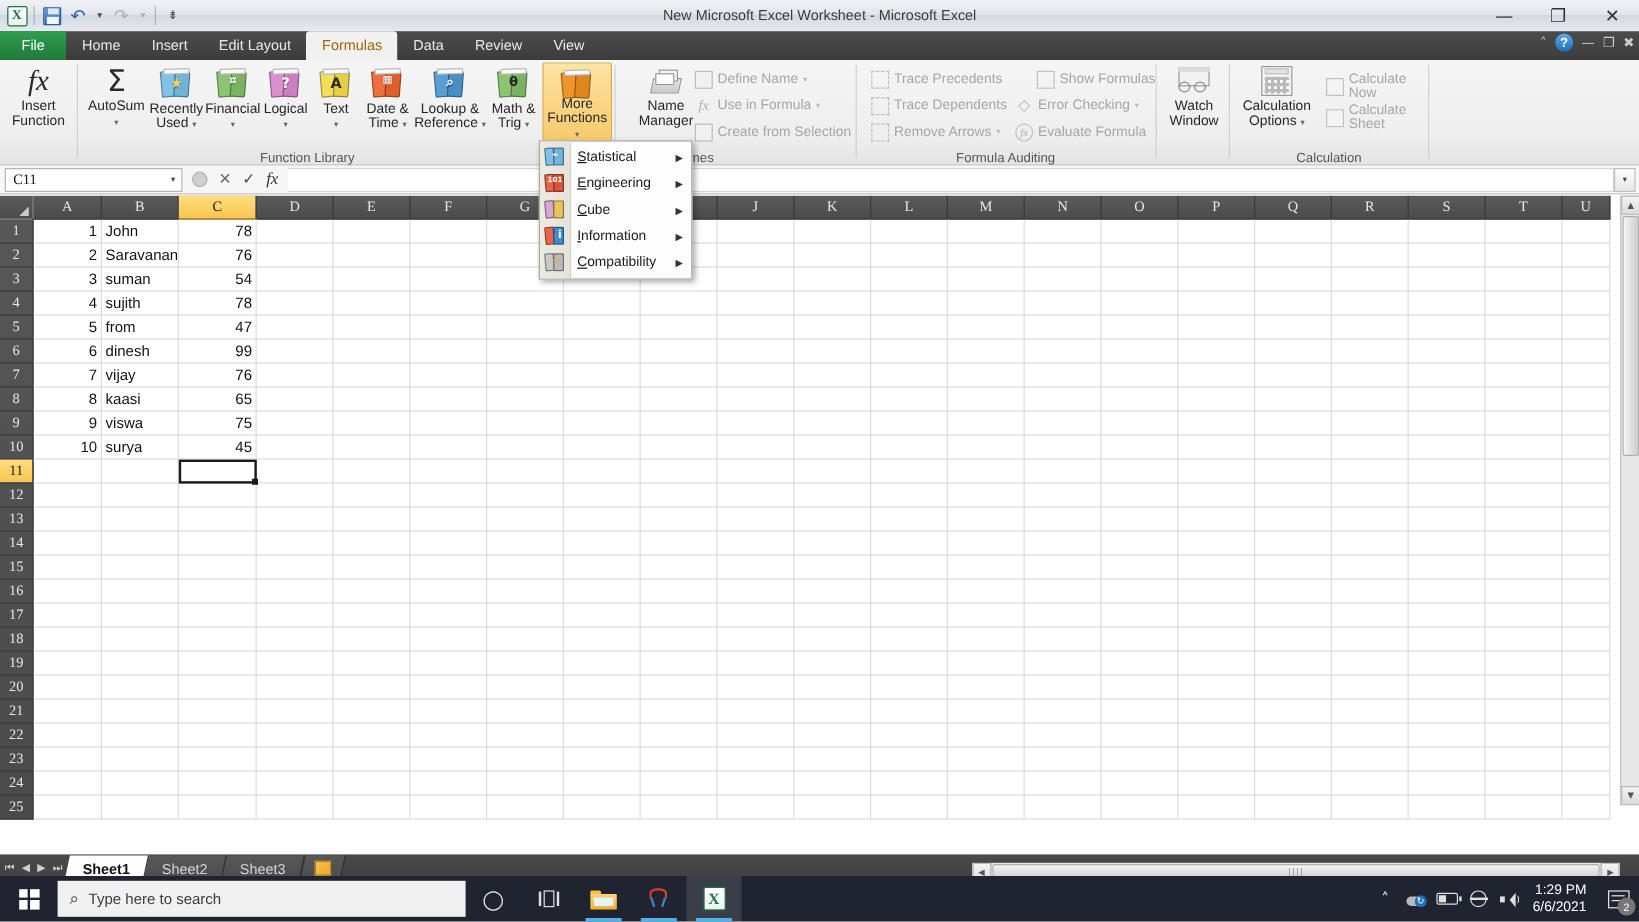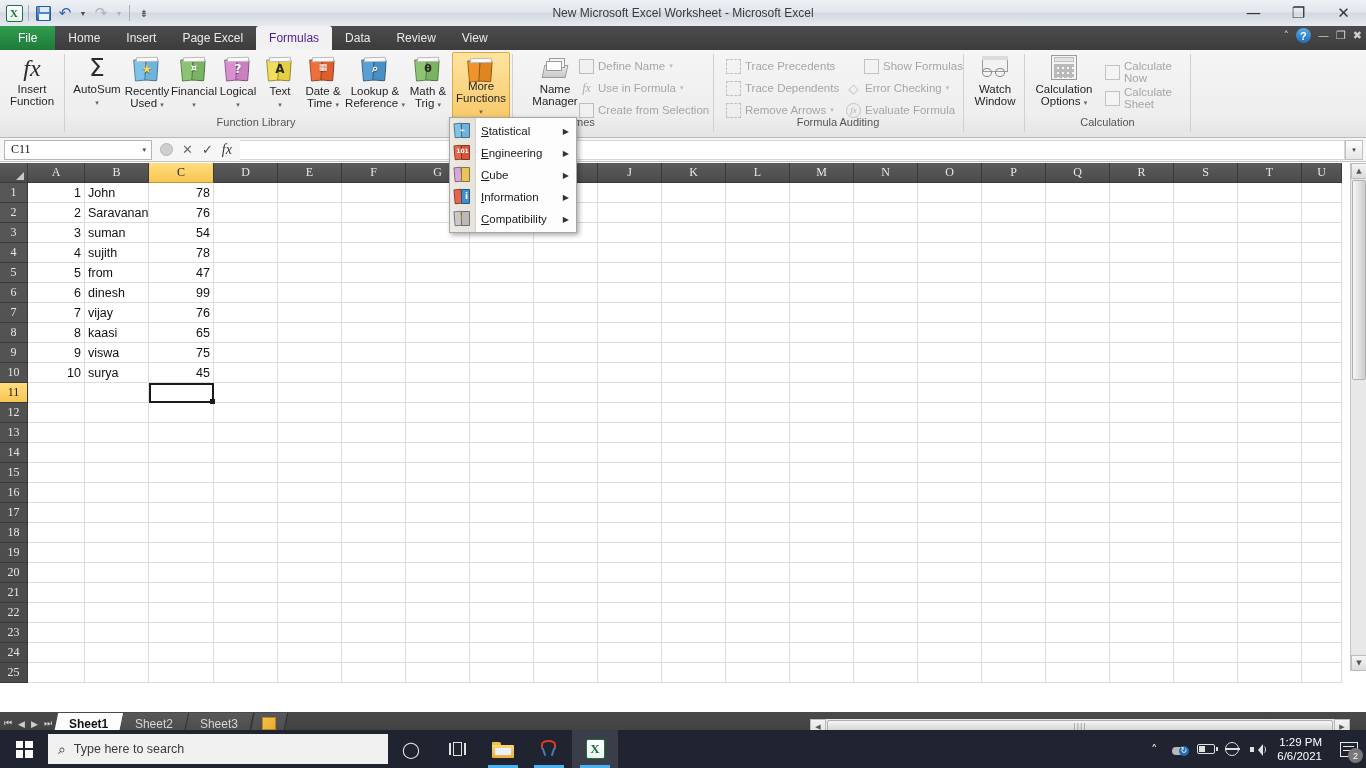--- a/index.html
+++ b/index.html
@@ -54,41 +54,41 @@
   }
   .tab {
     height: 24px; padding: 0 13px; display: flex; align-items: center;
     color: #e9e9e9; font-size: 12px; cursor: pointer; white-space: nowrap;
   }
   .tab.file {
     background: linear-gradient(to bottom,#2f9e4f,#1f7a3a);
     color: #fff; font-weight: normal; padding: 0 18px; height: 24px;
   }
   .tab.active {
-    background: #f1f1f1; color: #4c1d95;
+    background: #f1f1f1; color: #a16207;
     border-radius: 3px 3px 0 0;
   }
   .ribbon-ctl { position: absolute; right: 4px; top: 28px; display: flex; align-items: center; gap: 7px; }
   .rc { font-size: 11px; color: #cfcfcf; cursor: pointer; font-family: "DejaVu Sans", sans-serif; }
   .help-ico {
     width: 15px; height: 15px; border-radius: 50%;
     background: linear-gradient(to bottom,#5aa9e8,#1d6fb8);
     color: #fff; font-size: 11px; font-weight: bold;
     display: flex; align-items: center; justify-content: center;
   }
 
   
   .ribbon {
     position: absolute; top: 50px; left: 0; width: 1366px; height: 88px;
     background: linear-gradient(to bottom,#f5f5f5 0%, #eeeeee 75%, #e4e4e4 100%);
     border-bottom: 1px solid #b8b8b8;
   }
   .rgroup { position: absolute; top: 0; height: 88px; }
   .rgroup-label {
-    position: absolute; bottom: 10px; width: 100%; text-align: center;
+    position: absolute; bottom: 0; width: 100%; text-align: center;
     font-size: 11px; color: #555;
   }
   .rgroup-div { position: absolute; top: 4px; width: 1px; height: 78px; background: #d0d0d0; }
 
   .bigbtn {
     position: absolute; top: 2px; display: flex; flex-direction: column;
     align-items: center; cursor: pointer; padding-top: 3px;
   }
   .bigbtn .lbl { font-size: 11.5px; color: #262626; text-align: center; line-height: 12px; margin-top: 2px; }
   .bigbtn.hl { background: linear-gradient(to bottom,#fde4a2,#f8c96a); border: 1px solid #e0a93c; border-radius: 2px; }
@@ -293,21 +293,21 @@
     <div class="wc">—</div>
     <div class="wc">❐</div>
     <div class="wc close">✕</div>
   </div>
 </div>
 
 <div class="tabstrip">
   <div class="tab file">File</div>
   <div class="tab">Home</div>
   <div class="tab">Insert</div>
-  <div class="tab">Page Excel</div>
+  <div class="tab">Edit Layout</div>
   <div class="tab active">Formulas</div>
   <div class="tab">Data</div>
   <div class="tab">Review</div>
   <div class="tab">View</div>
 </div>
 <div class="ribbon-ctl">
   <span class="rc">˄</span>
   <span class="help-ico">?</span>
   <span class="rc">—</span>
   <span class="rc">❐</span>

